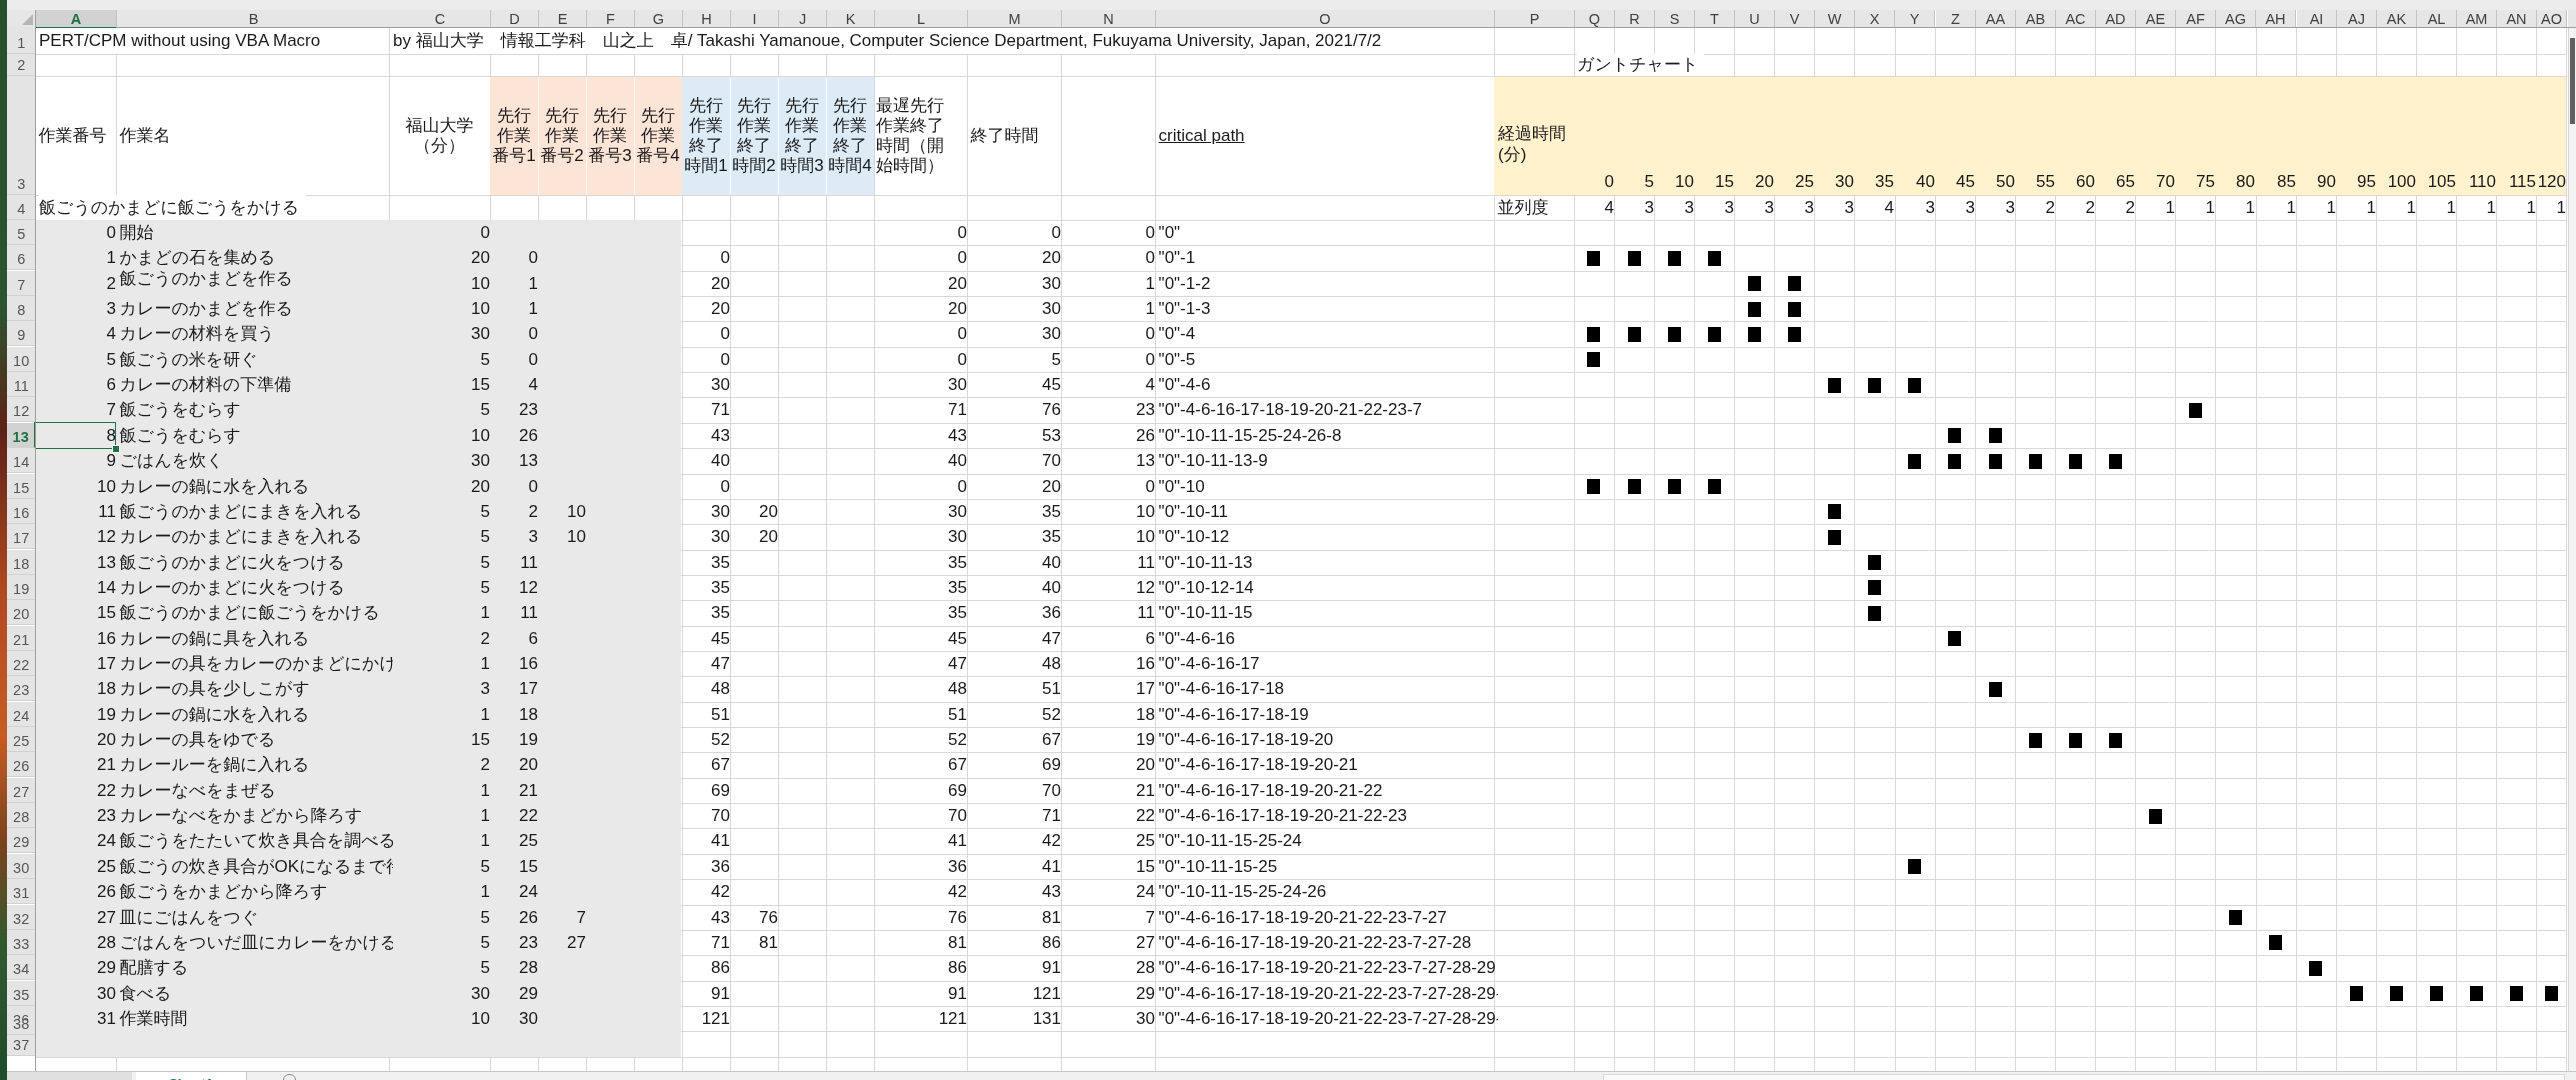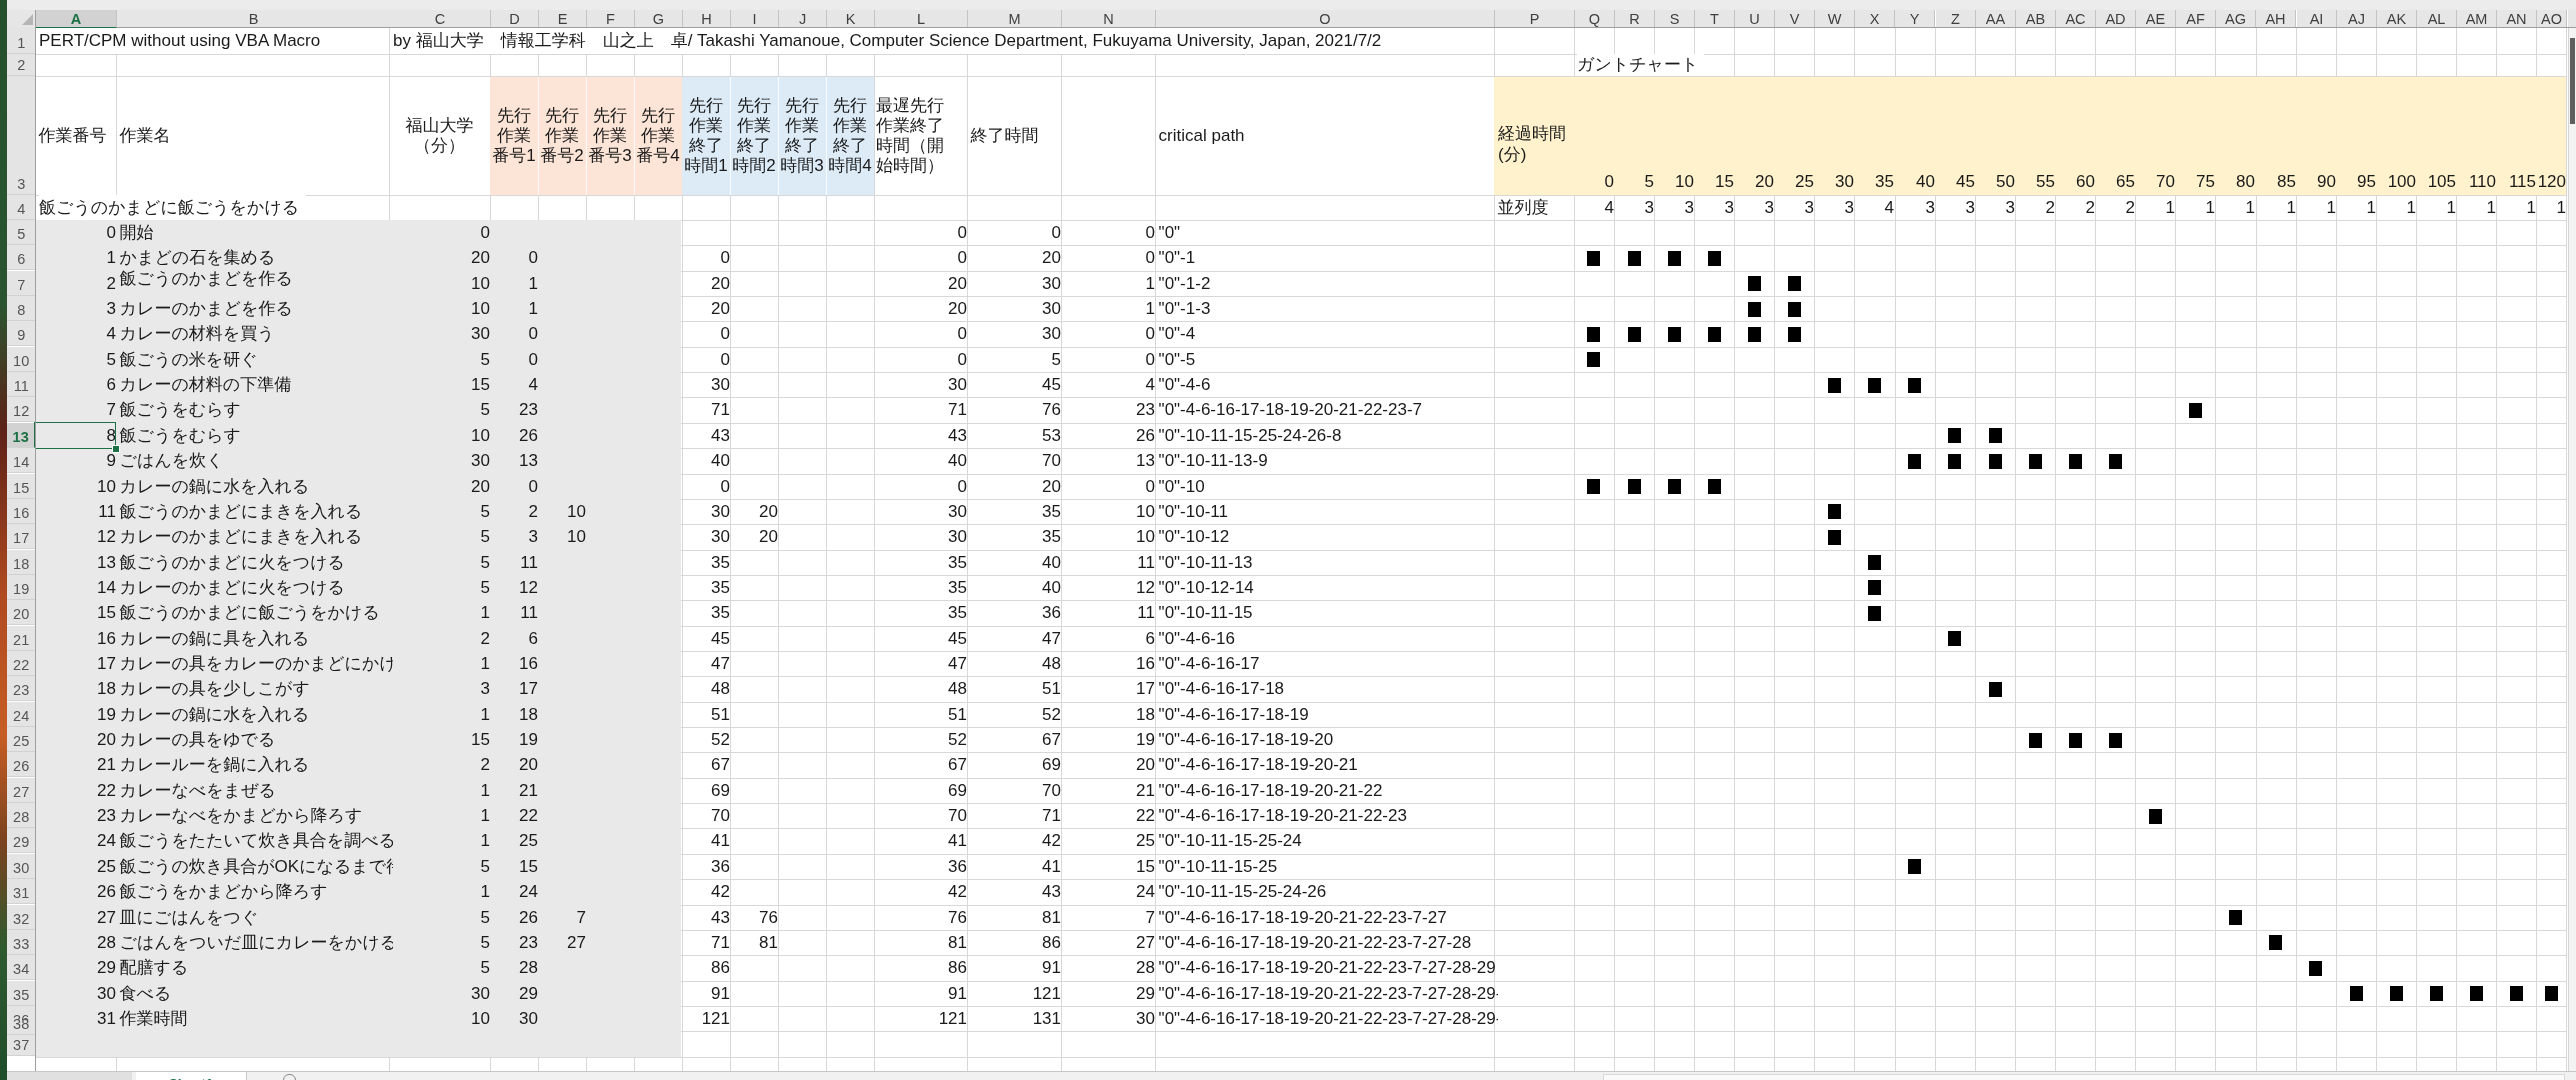--- a/index.html
+++ b/index.html
@@ -56,21 +56,21 @@
 
   <div class="hdr3 txtL" style="left:35px;width:77px;">作業番号</div>
   <div class="hdr3 txtL" style="left:116px;width:270px;">作業名</div>
   <div class="hdr3 center pre" style="left:389px;width:101px;">福山大学
 （分）</div>
   <div class="hdr3 pre" style="left:876px;width:91px;">最遅先行
 作業終了
 時間（開
 始時間）</div>
   <div class="hdr3 txtL" style="left:967px;width:91px;">終了時間</div>
-  <div class="hdr3 txtL" style="left:1155px;width:335px;">critical path</div>
+  <div class="hdr3 txtL" style="left:1155px;width:335px;text-decoration:underline;">critical path</div>
   <div class="abs pre" style="left:1498px;top:123px;font-size:17px;line-height:21px;z-index:4;">経過時間
 (分)</div>
   <div class="cell txtL" style="left:1494px;top:195px;width:78px;">並列度</div>
 
   <div id="selbox" style="left: 34px; top: 422px; width: 82px; height: 27px;"></div>
   <div id="selhandle" style="left: 112px; top: 445px;"></div>
 
   <div id="vscroll"></div>
   <div id="vthumb"></div>
   <div id="tabbar">

